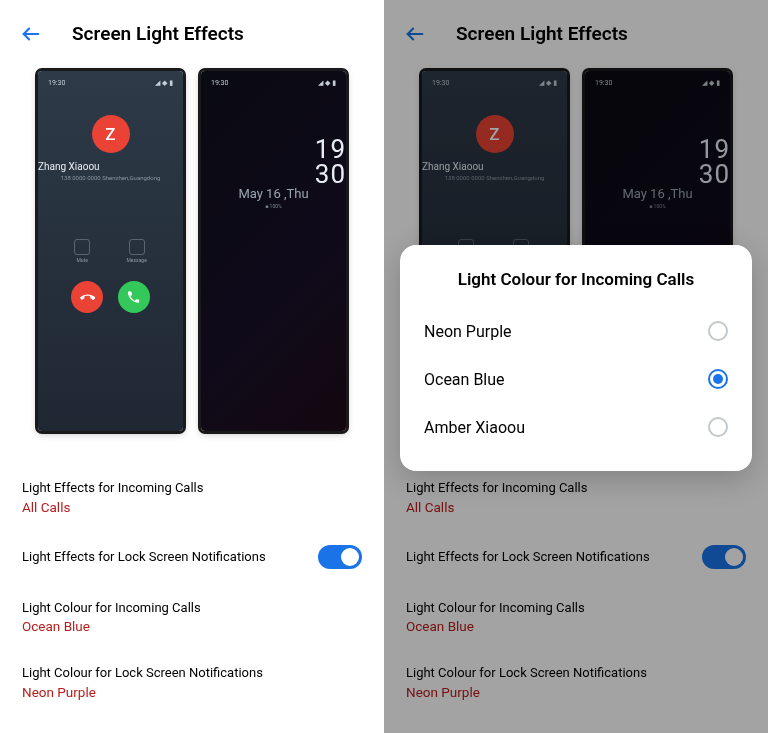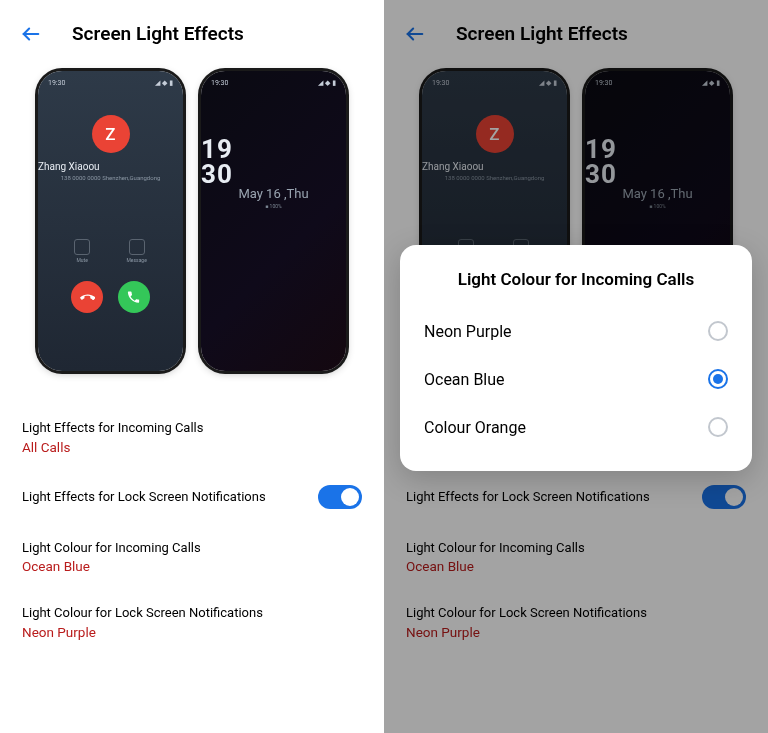--- a/index.html
+++ b/index.html
@@ -4,35 +4,35 @@
 <style>
 *{box-sizing:border-box;margin:0;padding:0;font-family:-apple-system,BlinkMacSystemFont,"Segoe UI",Roboto,sans-serif}
 body{width:768px;height:733px;display:flex;background:#fff;overflow:hidden;position:relative}
 .panel{width:384px;height:733px;position:relative;overflow:hidden}
 .panel-left{background:#fff}
 .panel-right{background:#fff}
 .header{display:flex;align-items:center;padding:22px 20px 18px;gap:30px}
 .back-icon{width:22px;height:22px;display:flex;align-items:center;justify-content:center;color:#1a73e8}
 .header-title{font-size:19px;font-weight:600;color:#000}
 .phones{display:flex;justify-content:center;gap:18px;padding:8px 20px 20px}
-.phone{width:145px;height:300px;border-radius:24px;position:relative;overflow:hidden;box-shadow:0 0 0 3px #1a1a1a,0 2px 8px rgba(0,0,0,.3)}
+.phone{width:145px;height:360px;border-radius:4px;position:relative;overflow:hidden;box-shadow:0 0 0 3px #1a1a1a,0 2px 8px rgba(0,0,0,.3)}
 .phone-1{background:linear-gradient(180deg,#2e3a48 0%,#1f2733 100%)}
 .phone-2{background:linear-gradient(135deg,#0a0a12 0%,#0f0a1a 60%,#140810 100%)}
 .status-bar{display:flex;justify-content:space-between;padding:8px 10px 4px;font-size:7px;color:#c5cdd8}
 .caller-avatar{width:38px;height:38px;border-radius:50%;background:#ea4335;color:#fff;display:flex;align-items:center;justify-content:center;font-size:17px;font-weight:500;margin:24px auto 8px}
 .caller-name{text-align:left;color:#e8edf3;font-size:10px;font-weight:400}
 .caller-sub{text-align:center;color:#8a96a3;font-size:6px;margin-top:2px}
 .call-icons{display:flex;justify-content:space-around;margin-top:58px;padding:0 18px}
 .call-icon-item{display:flex;flex-direction:column;align-items:center;gap:2px;color:#8a96a3;font-size:5px}
 .call-icon-box{width:16px;height:16px;border:1px solid #5a6470;border-radius:3px}
 .call-btns{display:flex;justify-content:space-around;padding:0 26px;margin-top:18px}
 .call-btn{width:32px;height:32px;border-radius:50%;display:flex;align-items:center;justify-content:center}
 .decline{background:#ea4335}
 .accept{background:#34c759}
-.clock-time{text-align:left;color:#e8edf3;font-size:26px;font-weight:700;margin-top:46px;line-height:.95;letter-spacing:1px}
+.clock-time{text-align:right;color:#e8edf3;font-size:26px;font-weight:400;margin-top:46px;line-height:.95;letter-spacing:1px}
 .clock-date{text-align:center;color:#9aa5b1;font-size:13px;}
 .clock-battery{text-align:center;color:#7a8591;font-size:5px;margin-top:2px}
 .settings-list{padding:14px 22px 0}
 .setting-item{padding:14px 0 16px;display:flex;align-items:center;justify-content:space-between}
 .setting-text{flex:1}
 .setting-title{font-size:13px;color:#000;font-weight:400;line-height:1.35}
 .setting-value{font-size:13.5px;color:#b91c1c;margin-top:2px}
 .toggle{width:44px;height:24px;border-radius:12px;background:#1a73e8;position:relative;flex-shrink:0}
 .toggle::after{content:"";position:absolute;right:3px;top:3px;width:18px;height:18px;border-radius:50%;background:#fff}
 .overlay{position:absolute;inset:0;background:rgba(0,0,0,.36)}
@@ -216,17 +216,17 @@
     <div class="dialog-title">Light Colour for Incoming Calls</div>
     <div class="option">
       <span class="option-label">Neon Purple</span>
       <span class="radio"></span>
     </div>
     <div class="option">
       <span class="option-label">Ocean Blue</span>
       <span class="radio selected"></span>
     </div>
     <div class="option">
-      <span class="option-label">Colour Orange</span>
+      <span class="option-label">Amber Xiaoou</span>
       <span class="radio"></span>
     </div>
   </div>
 </div>
 
 </body></html>

